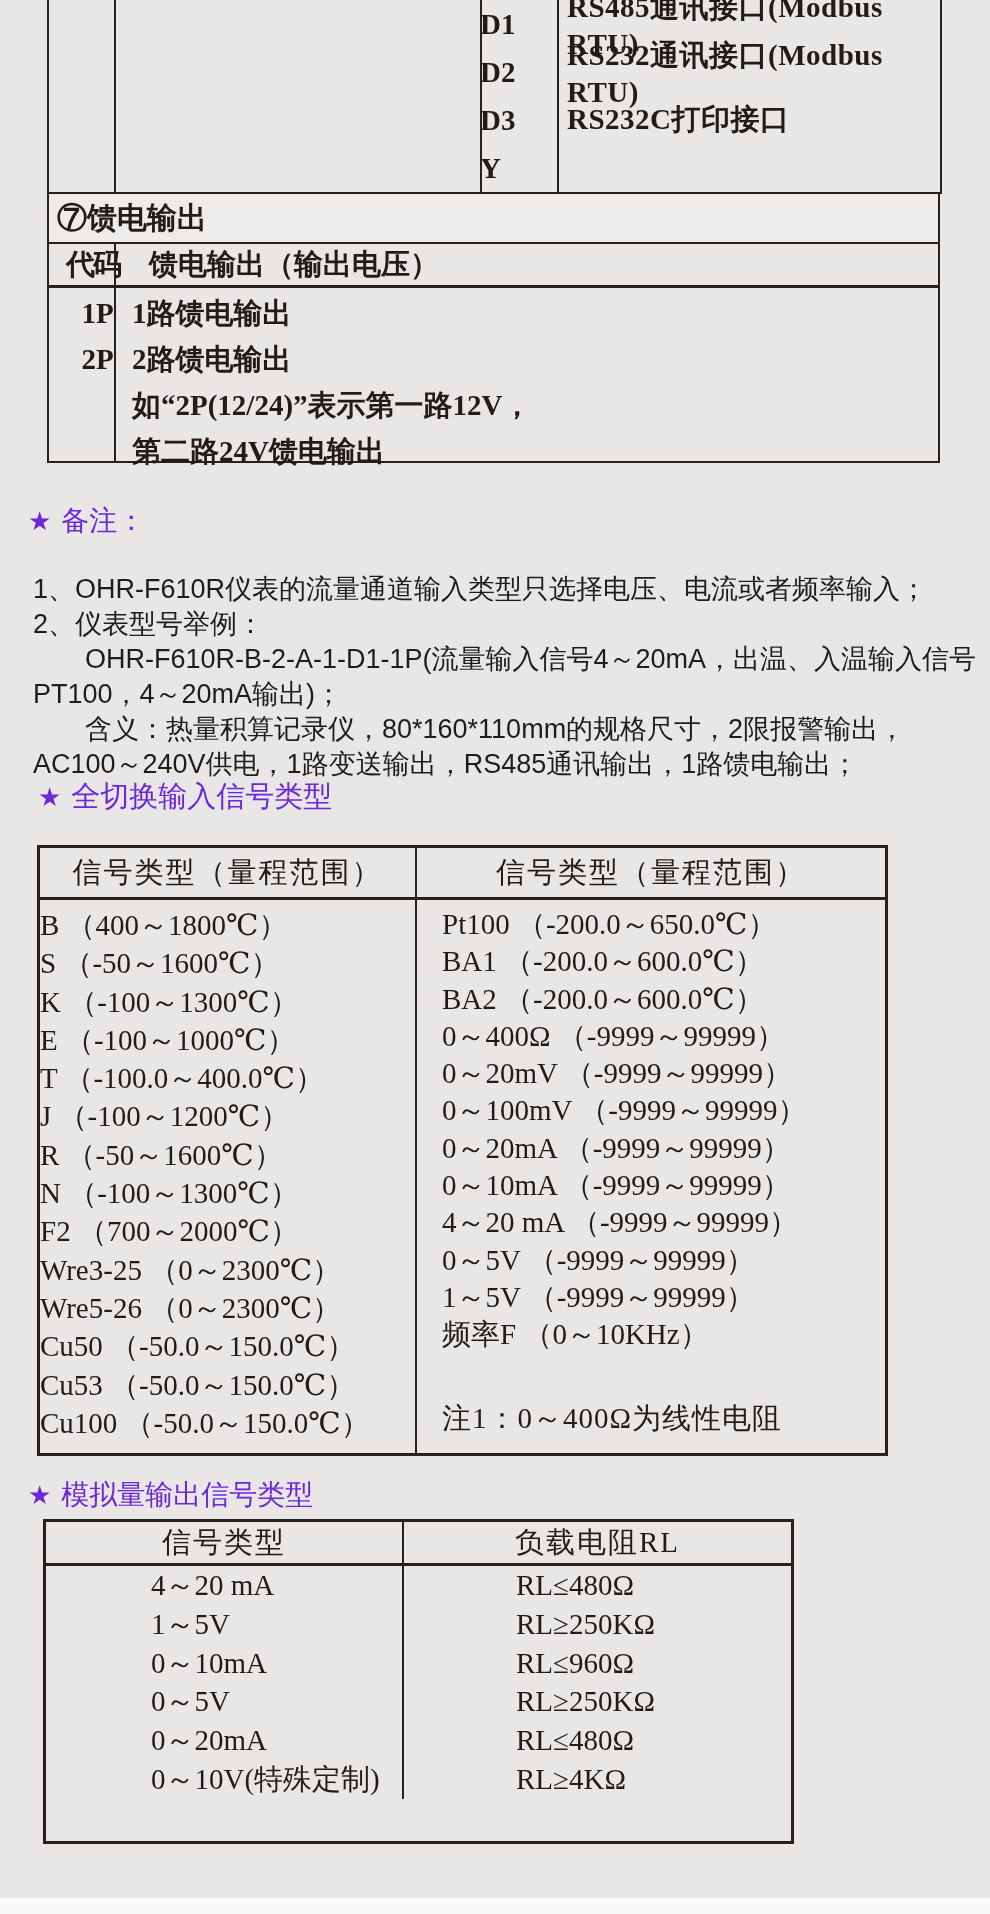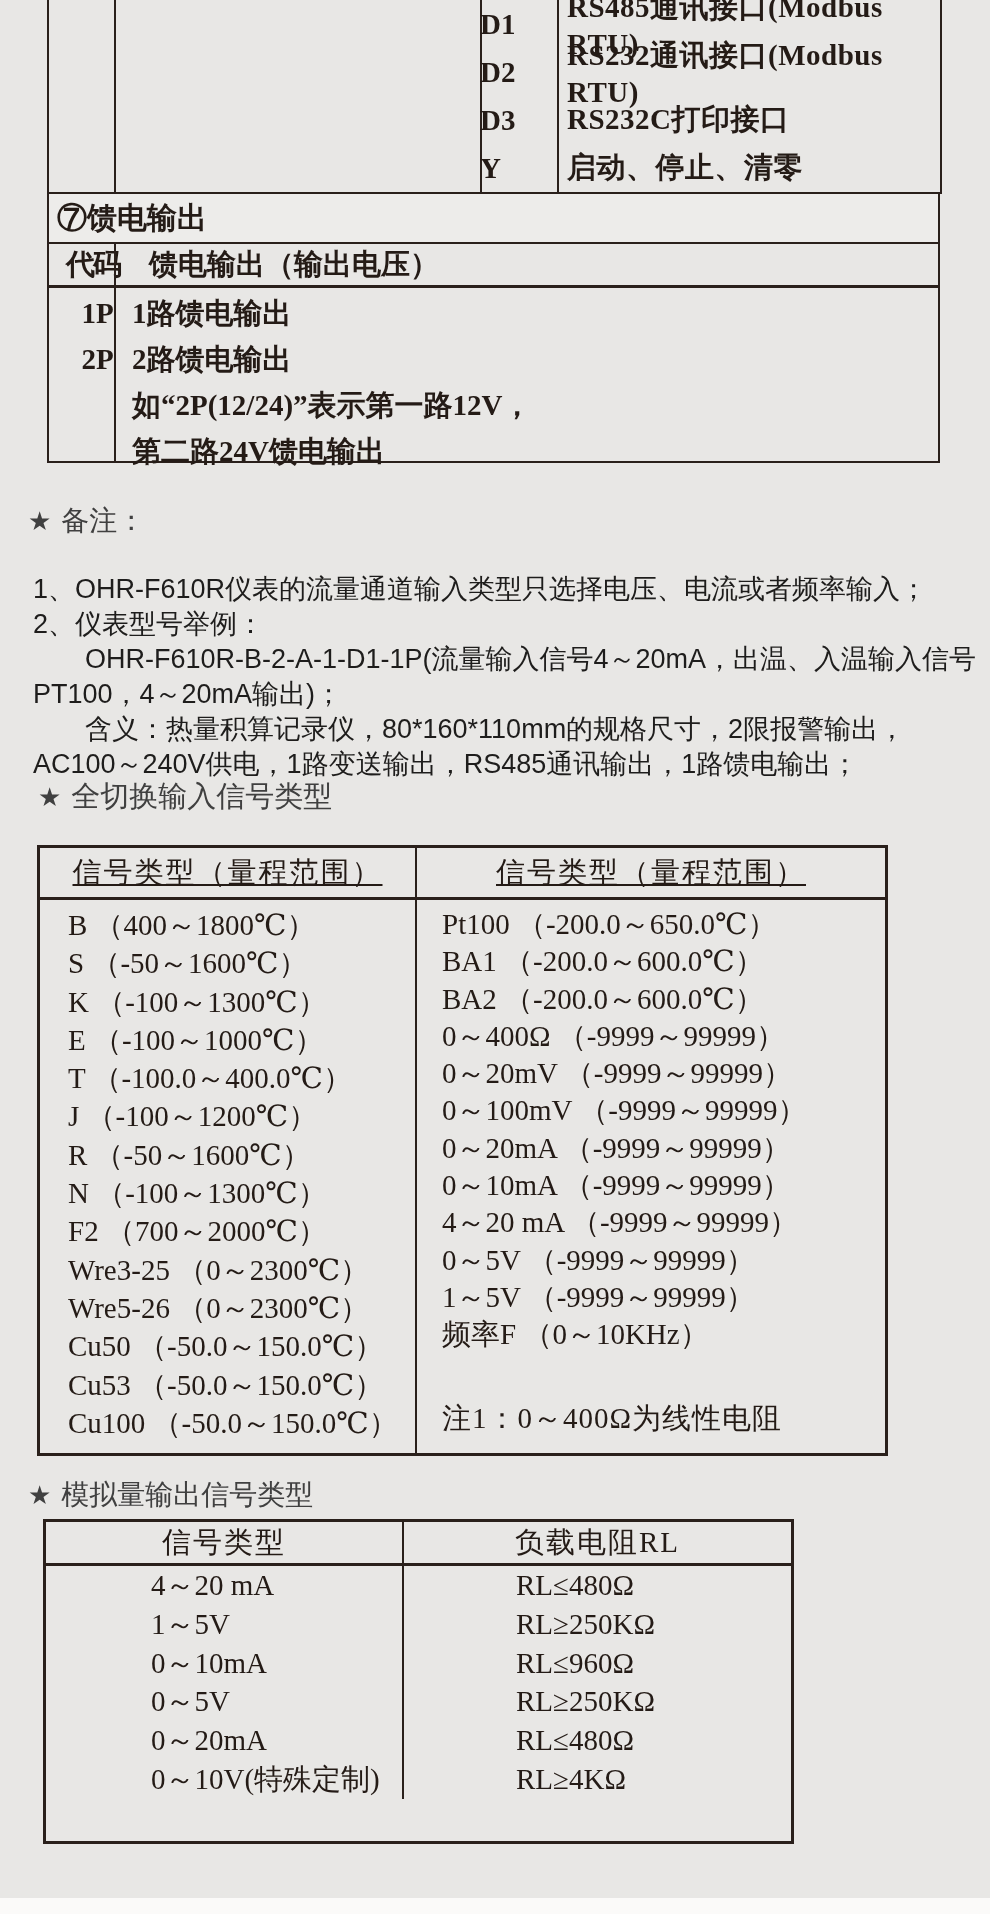--- a/index.html
+++ b/index.html
@@ -26,36 +26,36 @@
   .sec7-code-h{width:88px;text-align:center;flex:none;letter-spacing:-2px;}
   .sec7-desc-h{padding-left:12px;}
   .sec7-body{position:relative;height:173px;font-weight:bold;font-size:29px;}
   .sec7-body .cdiv{position:absolute;left:65px;top:0;bottom:0;width:2px;background:#2a201b;}
   .sec7-codes{position:absolute;left:16px;top:2px;width:65px;text-align:center;}
   .sec7-codes div{line-height:46px;height:46px;}
   .sec7-lines{position:absolute;left:67px;top:2px;right:6px;}
   .sec7-lines div{line-height:46px;height:46px;padding-left:16px;white-space:nowrap;}
   
   .sans{font-family:"Liberation Sans","DejaVu Sans",sans-serif;}
-  .h-star{position:absolute;left:28px;font-size:28px;color:#404040;white-space:nowrap;}
+  .h-star{position:absolute;left:28px;font-size:28px;color:#6d28d9;white-space:nowrap;}
   .star{display:inline-block;margin-right:10px;font-size:26px;}
   .note-lines{position:absolute;left:33px;top:540px;right:17px;margin-top:32px;}
   .note-line{height:35px;line-height:35px;font-size:27px;color:#1e1d1c;white-space:nowrap;}
   .note-line.indent{padding-left:52px;}
   
   .t1{position:absolute;left:37px;top:845px;width:851px;height:611px;
-      border:3px solid #2a201b;box-sizing:border-box;text-decoration:underline;}
+      border:3px solid #2a201b;box-sizing:border-box;}
   .t1-head{display:flex;height:49px;border-bottom:3px solid #2a201b;
       font-size:29px;letter-spacing:2px;}
   .t1-head>div{display:flex;align-items:center;justify-content:center;}
   .t1-h-left{width:377px;flex:none;border-right:2px solid #2a201b;box-sizing:border-box;}
   .t1-h-right{flex:1;}
   .t1-body{position:relative;height:553px;font-size:29px;}
   .t1-body .cdiv{position:absolute;left:375px;top:0;bottom:0;width:2px;background:#2a201b;}
-  .t1-left{position:absolute;left:28px;top:6px;white-space:nowrap;}
+  .t1-left{position:absolute;left:0;top:6px;white-space:nowrap;}
   .t1-left div{height:38.3px;line-height:38.3px;}
   .t1-right{position:absolute;left:402px;top:6px;white-space:nowrap;}
   .t1-right div{height:37.3px;line-height:37.3px;}
   .t1-note{position:absolute;left:402px;top:499px;height:38px;line-height:38px;
       font-size:29px;white-space:nowrap;letter-spacing:1px;}
   
   .t2{position:absolute;left:43px;top:1519px;width:751px;height:325px;
       border:3px solid #2a201b;box-sizing:border-box;}
   .t2-head{display:flex;height:41px;border-bottom:3px solid #2a201b;font-size:29px;letter-spacing:2px;}
   .t2-head>div{display:flex;align-items:center;justify-content:center;}
@@ -88,21 +88,20 @@
         <div class="tt-row">
           <span class="tt-code">D2</span>
           <span class="tt-desc">RS232通讯接口(Modbus RTU)</span>
         </div>
         <div class="tt-row">
           <span class="tt-code">D3</span>
           <span class="tt-desc">RS232C打印接口</span>
         </div>
         <div class="tt-row">
           <span class="tt-code">Y</span>
-          <span class="tt-desc">启动、停止、清零</span>
         </div>
       </div>
   </div>
 
   <div class="sec7">
     <div class="sec7-title">⑦馈电输出</div>
     <div class="sec7-head">
       <div class="cdiv"></div>
       <div class="sec7-code-h">代码</div>
       <div class="sec7-desc-h">馈电输出（输出电压）</div>

